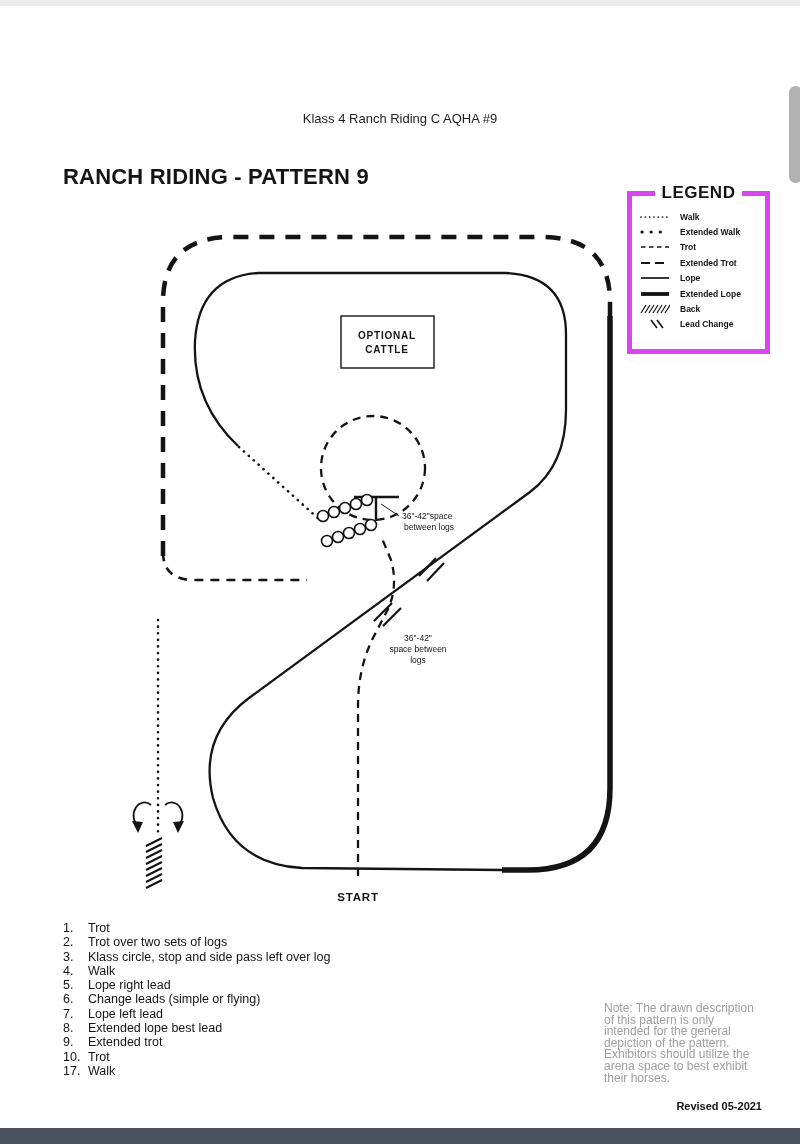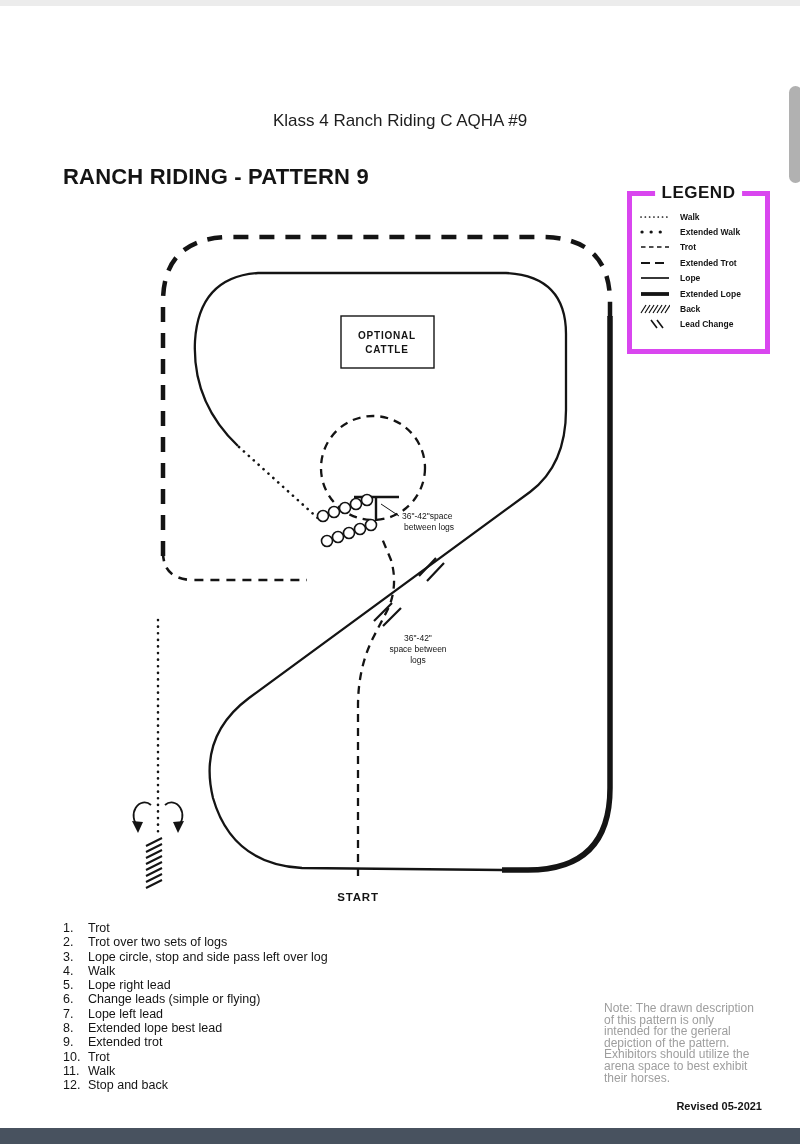--- a/index.html
+++ b/index.html
@@ -1,20 +1,20 @@
 <!DOCTYPE html>
 <html><head>
 <meta charset="utf-8">
 <style>
   html,body{margin:0;padding:0;background:#fff;}
   .page{position:relative;width:800px;height:1144px;background:#fff;overflow:hidden;
         font-family:"Liberation Sans",sans-serif;color:#141414;}
   .top-strip{position:absolute;top:0;left:0;right:0;height:6px;background:#ececec;}
   .doc-title{position:absolute;top:111px;left:0;width:100%;text-align:center;
-             font-size:17px;color:#1d1d1d;}
+             font-size:13px;color:#1d1d1d;}
   .heading{position:absolute;top:164px;left:63px;font-size:22px;font-weight:bold;
            letter-spacing:.2px;}
   
   .legend{position:absolute;left:627px;top:191px;width:133px;height:153px;
           border:5px solid #d946ef;background:#fff;}
   .legend-title{position:absolute;top:-13px;left:50%;transform:translateX(-50%);
                 background:#fff;padding:0 7px;font-size:17px;font-weight:bold;
                 letter-spacing:.5px;white-space:nowrap;}
   .lg-rows{position:absolute;top:13px;left:8px;right:4px;}
   .lg-row{display:flex;align-items:center;height:15.4px;gap:10px;}
@@ -154,21 +154,21 @@
     <div class="step">
         <span class="step-num">1.</span>
         <span class="step-text">Trot</span>
       </div>
     <div class="step">
         <span class="step-num">2.</span>
         <span class="step-text">Trot over two sets of logs</span>
       </div>
     <div class="step">
         <span class="step-num">3.</span>
-        <span class="step-text">Lope circle, stop and side pass left over log</span>
+        <span class="step-text">Klass circle, stop and side pass left over log</span>
       </div>
     <div class="step">
         <span class="step-num">4.</span>
         <span class="step-text">Walk</span>
       </div>
     <div class="step">
         <span class="step-num">5.</span>
         <span class="step-text">Lope right lead</span>
       </div>
     <div class="step">
@@ -185,27 +185,23 @@
       </div>
     <div class="step">
         <span class="step-num">9.</span>
         <span class="step-text">Extended trot</span>
       </div>
     <div class="step">
         <span class="step-num">10.</span>
         <span class="step-text">Trot</span>
       </div>
     <div class="step">
-        <span class="step-num">11.</span>
+        <span class="step-num">17.</span>
         <span class="step-text">Walk</span>
       </div>
-    <div class="step">
-        <span class="step-num">12.</span>
-        <span class="step-text">Stop and back</span>
-      </div>
   </div>
 
   <div class="note">Note: The drawn description of this pattern is only intended for the general depiction of the pattern. Exhibitors should utilize the arena space to best exhibit their horses.</div>
 
   <div class="revised">Revised 05-2021</div>
 
   <div class="scrollbar-thumb"></div>
 
   <div class="bottom-bar"></div>
 

